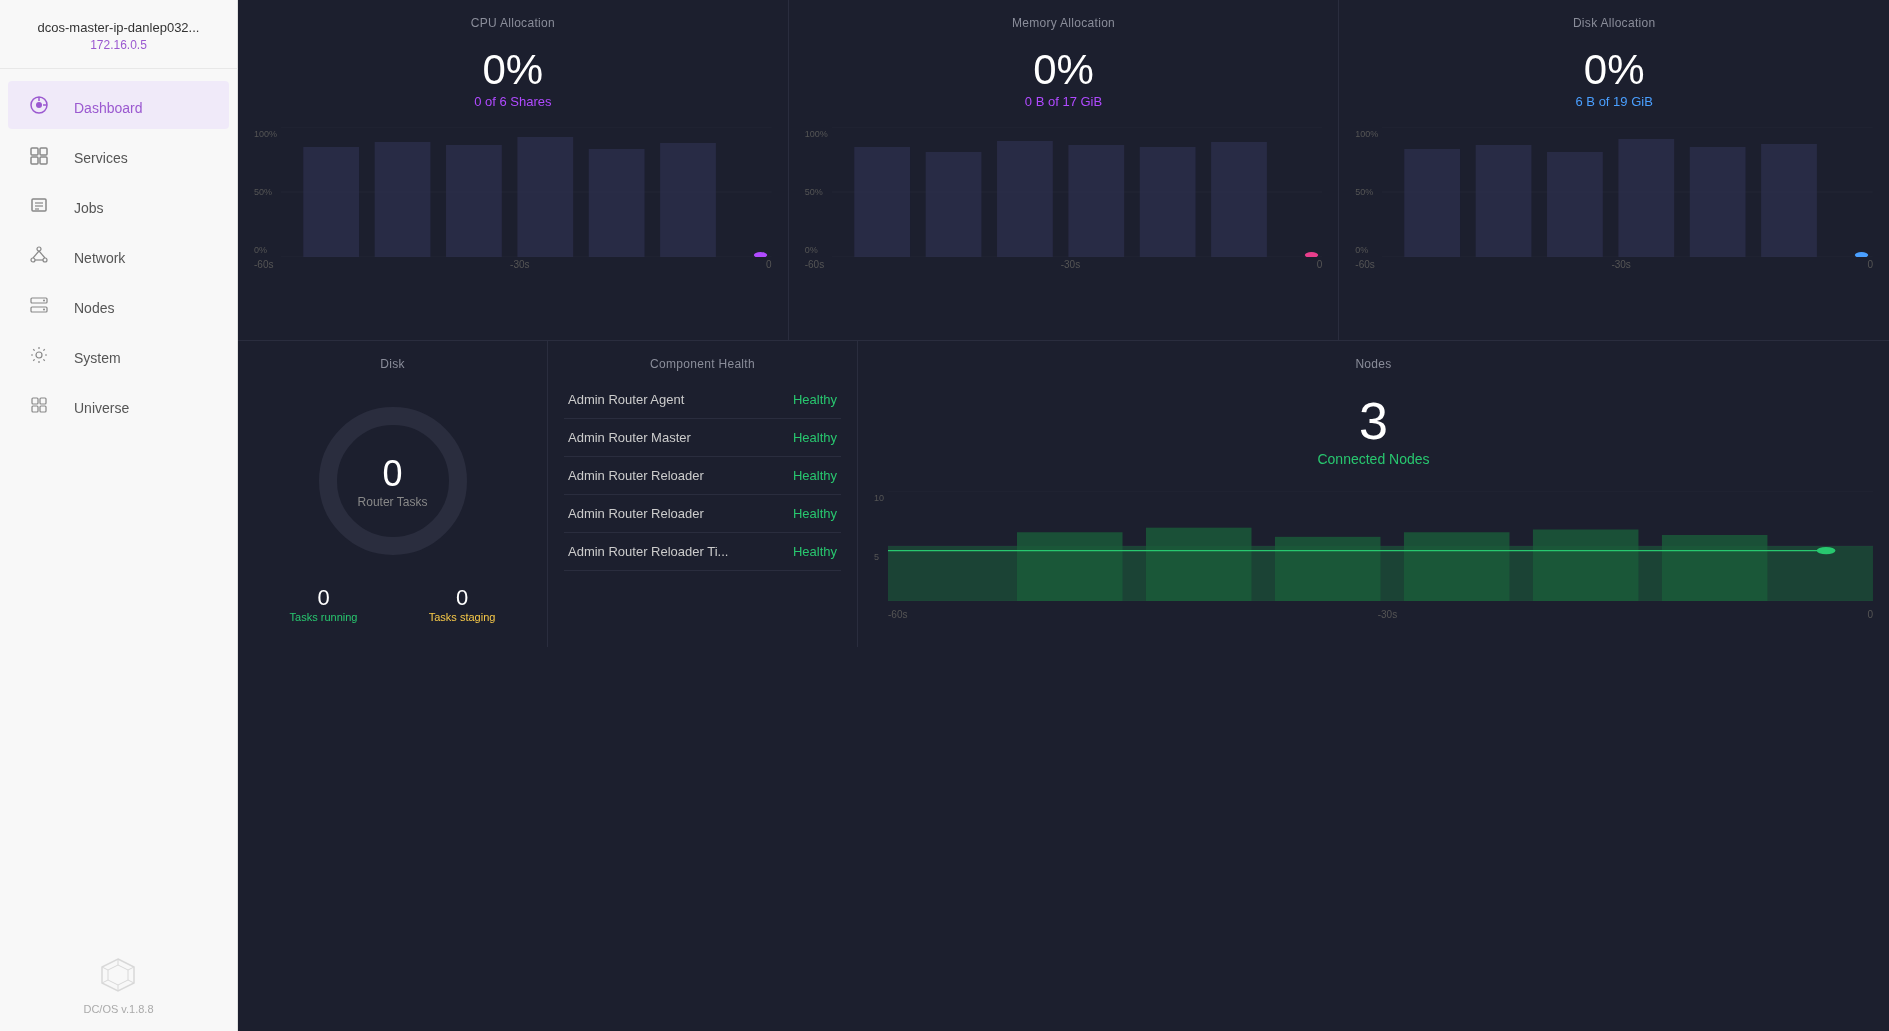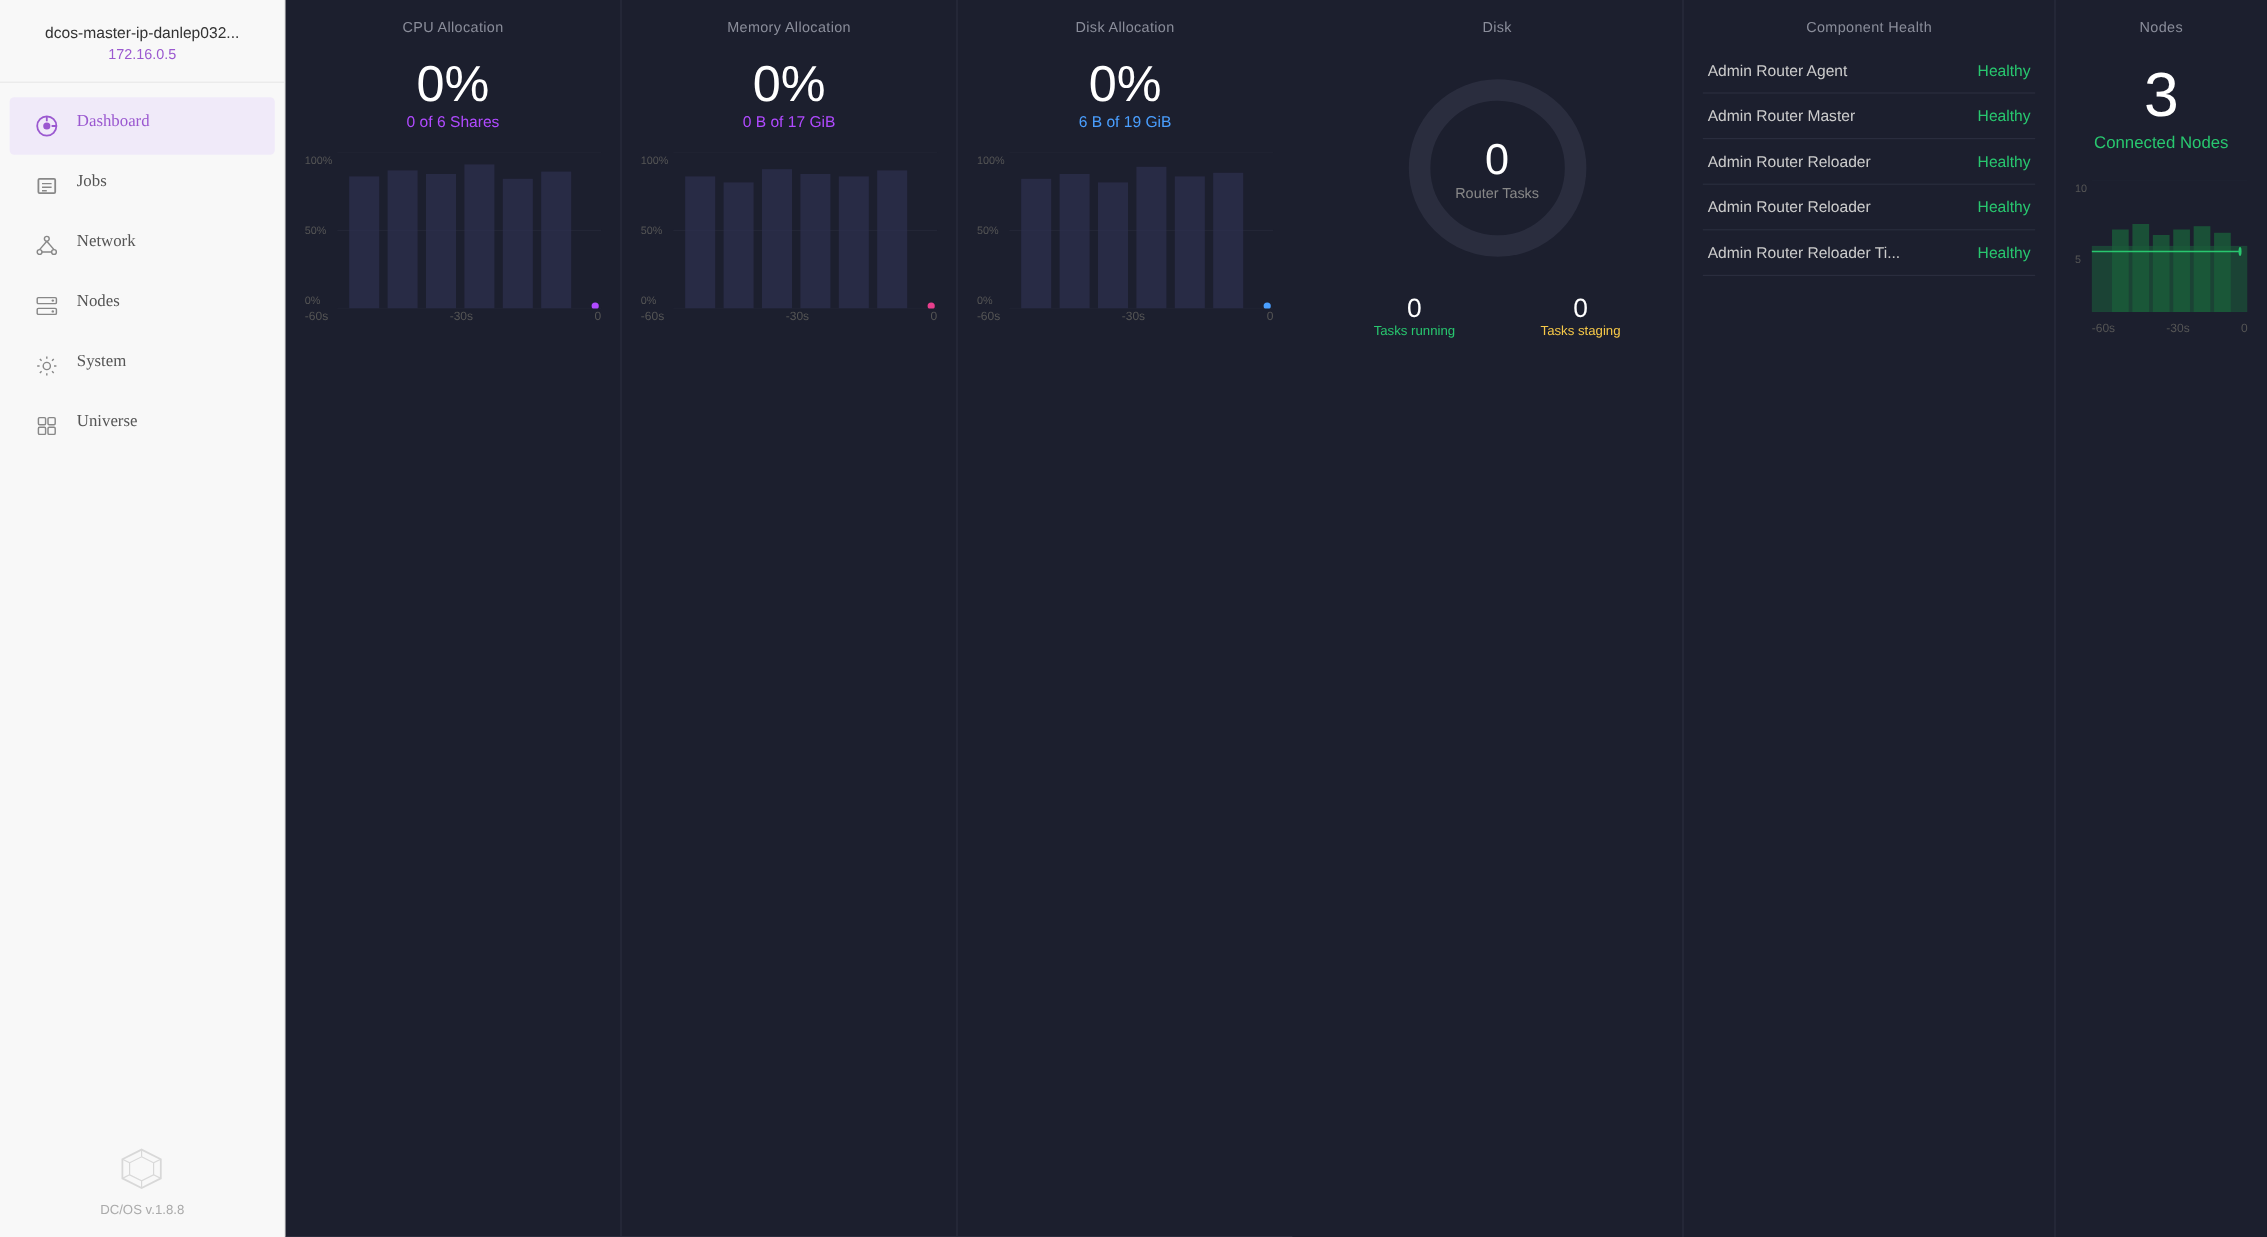--- a/index.html
+++ b/index.html
@@ -32,55 +32,53 @@
       color: #9b59d0;
       margin-top: 3px;
     }
     .sidebar-nav {
       width: 100%;
       flex: 1;
       padding: 10px 0;
     }
     .nav-item {
       display: flex;
-      align-items: flex-start;
+      align-items: flex-end;
       padding: 13px 20px;
       cursor: pointer;
       color: #555;
       font-size: 14px;
-      gap: 14px;
+      gap: 24px;
       border-radius: 4px;
       margin: 2px 8px;
       width: calc(100% - 16px);
-      font-family: Liberation Serif, serif;
     }
     .nav-item.active { background: #f0eaf9; color: #9b59d0; }
     .nav-item .nav-icon { width: 22px; height: 22px; display: flex; align-items: center; justify-content: center; }
     .sidebar-footer {
       padding: 16px;
       text-align: center;
       color: #aaa;
       font-size: 11px;
     }
     .sidebar-logo {
       width: 40px;
       height: 40px;
       margin-bottom: 6px;
       opacity: 0.4;
     }
 
     
     .main {
       flex: 1;
       display: flex;
-      flex-direction: row;
+      flex-direction: column;
       overflow: auto;
       background: #1c1f2e;
       padding: 0;
-      gap: 16px;
     }
 
     
     .panels-row {
       display: flex;
       flex-direction: row;
       border-bottom: 1px solid #2a2d3e;
     }
     .panel {
       flex: 1;
@@ -258,20 +256,31 @@
         <svg width="20" height="20" viewBox="0 0 20 20" fill="none">
           <circle cx="10" cy="10" r="8" stroke="#9b59d0" stroke-width="1.5" fill="none"></circle>
           <circle cx="10" cy="10" r="3" fill="#9b59d0"></circle>
           <line x1="10" y1="2" x2="10" y2="6" stroke="#9b59d0" stroke-width="1.5"></line>
           <line x1="18" y1="10" x2="14" y2="10" stroke="#9b59d0" stroke-width="1.5"></line>
         </svg>
       </span>
       <span>Dashboard</span>
     </div>
 
+    <div class="nav-item">
+      <span class="nav-icon">
+        <svg width="20" height="20" viewBox="0 0 20 20" fill="none">
+          <rect x="2" y="3" width="7" height="7" rx="1" stroke="#888" stroke-width="1.5" fill="none"></rect>
+          <rect x="11" y="3" width="7" height="7" rx="1" stroke="#888" stroke-width="1.5" fill="none"></rect>
+          <rect x="2" y="12" width="7" height="7" rx="1" stroke="#888" stroke-width="1.5" fill="none"></rect>
+          <rect x="11" y="12" width="7" height="7" rx="1" stroke="#888" stroke-width="1.5" fill="none"></rect>
+        </svg>
+      </span>
+      <span>Services</span>
+    </div>
 
     <div class="nav-item">
       <span class="nav-icon">
         <svg width="20" height="20" viewBox="0 0 20 20" fill="none">
           <rect x="3" y="4" width="14" height="12" rx="1" stroke="#888" stroke-width="1.5" fill="none"></rect>
           <line x1="6" y1="8" x2="14" y2="8" stroke="#888" stroke-width="1.2"></line>
           <line x1="6" y1="11" x2="14" y2="11" stroke="#888" stroke-width="1.2"></line>
           <line x1="6" y1="14" x2="10" y2="14" stroke="#888" stroke-width="1.2"></line>
         </svg>
       </span>

